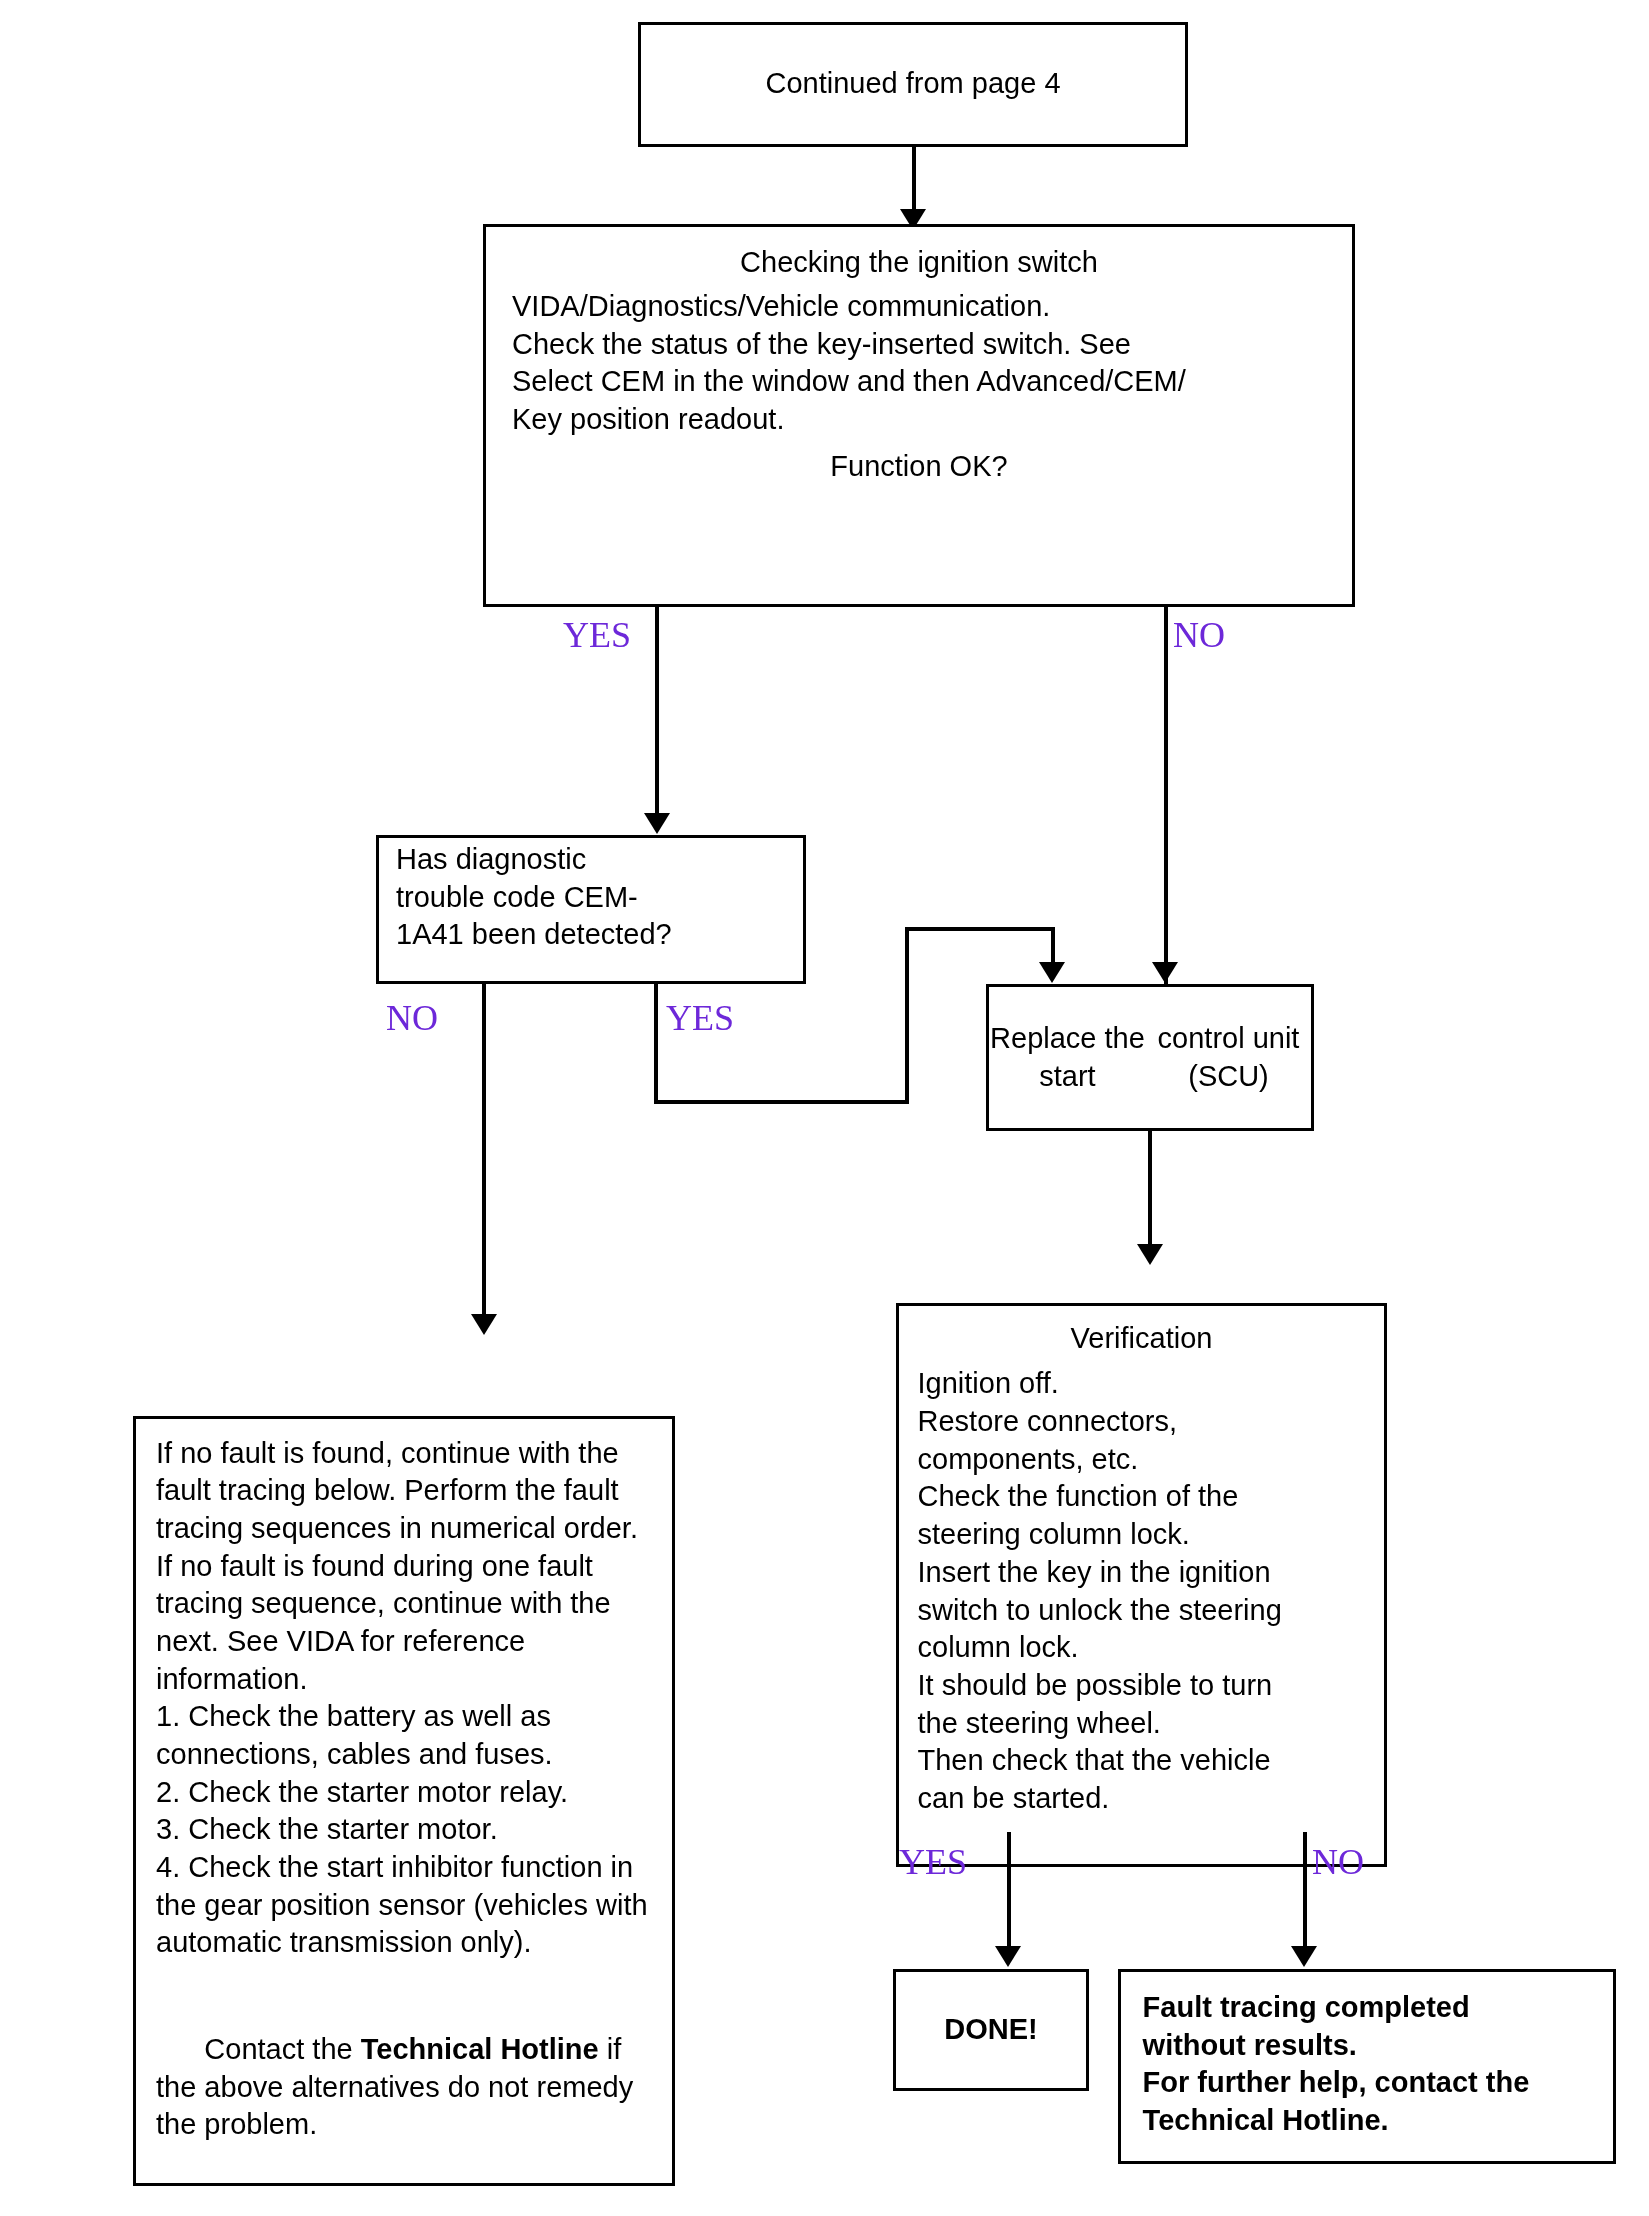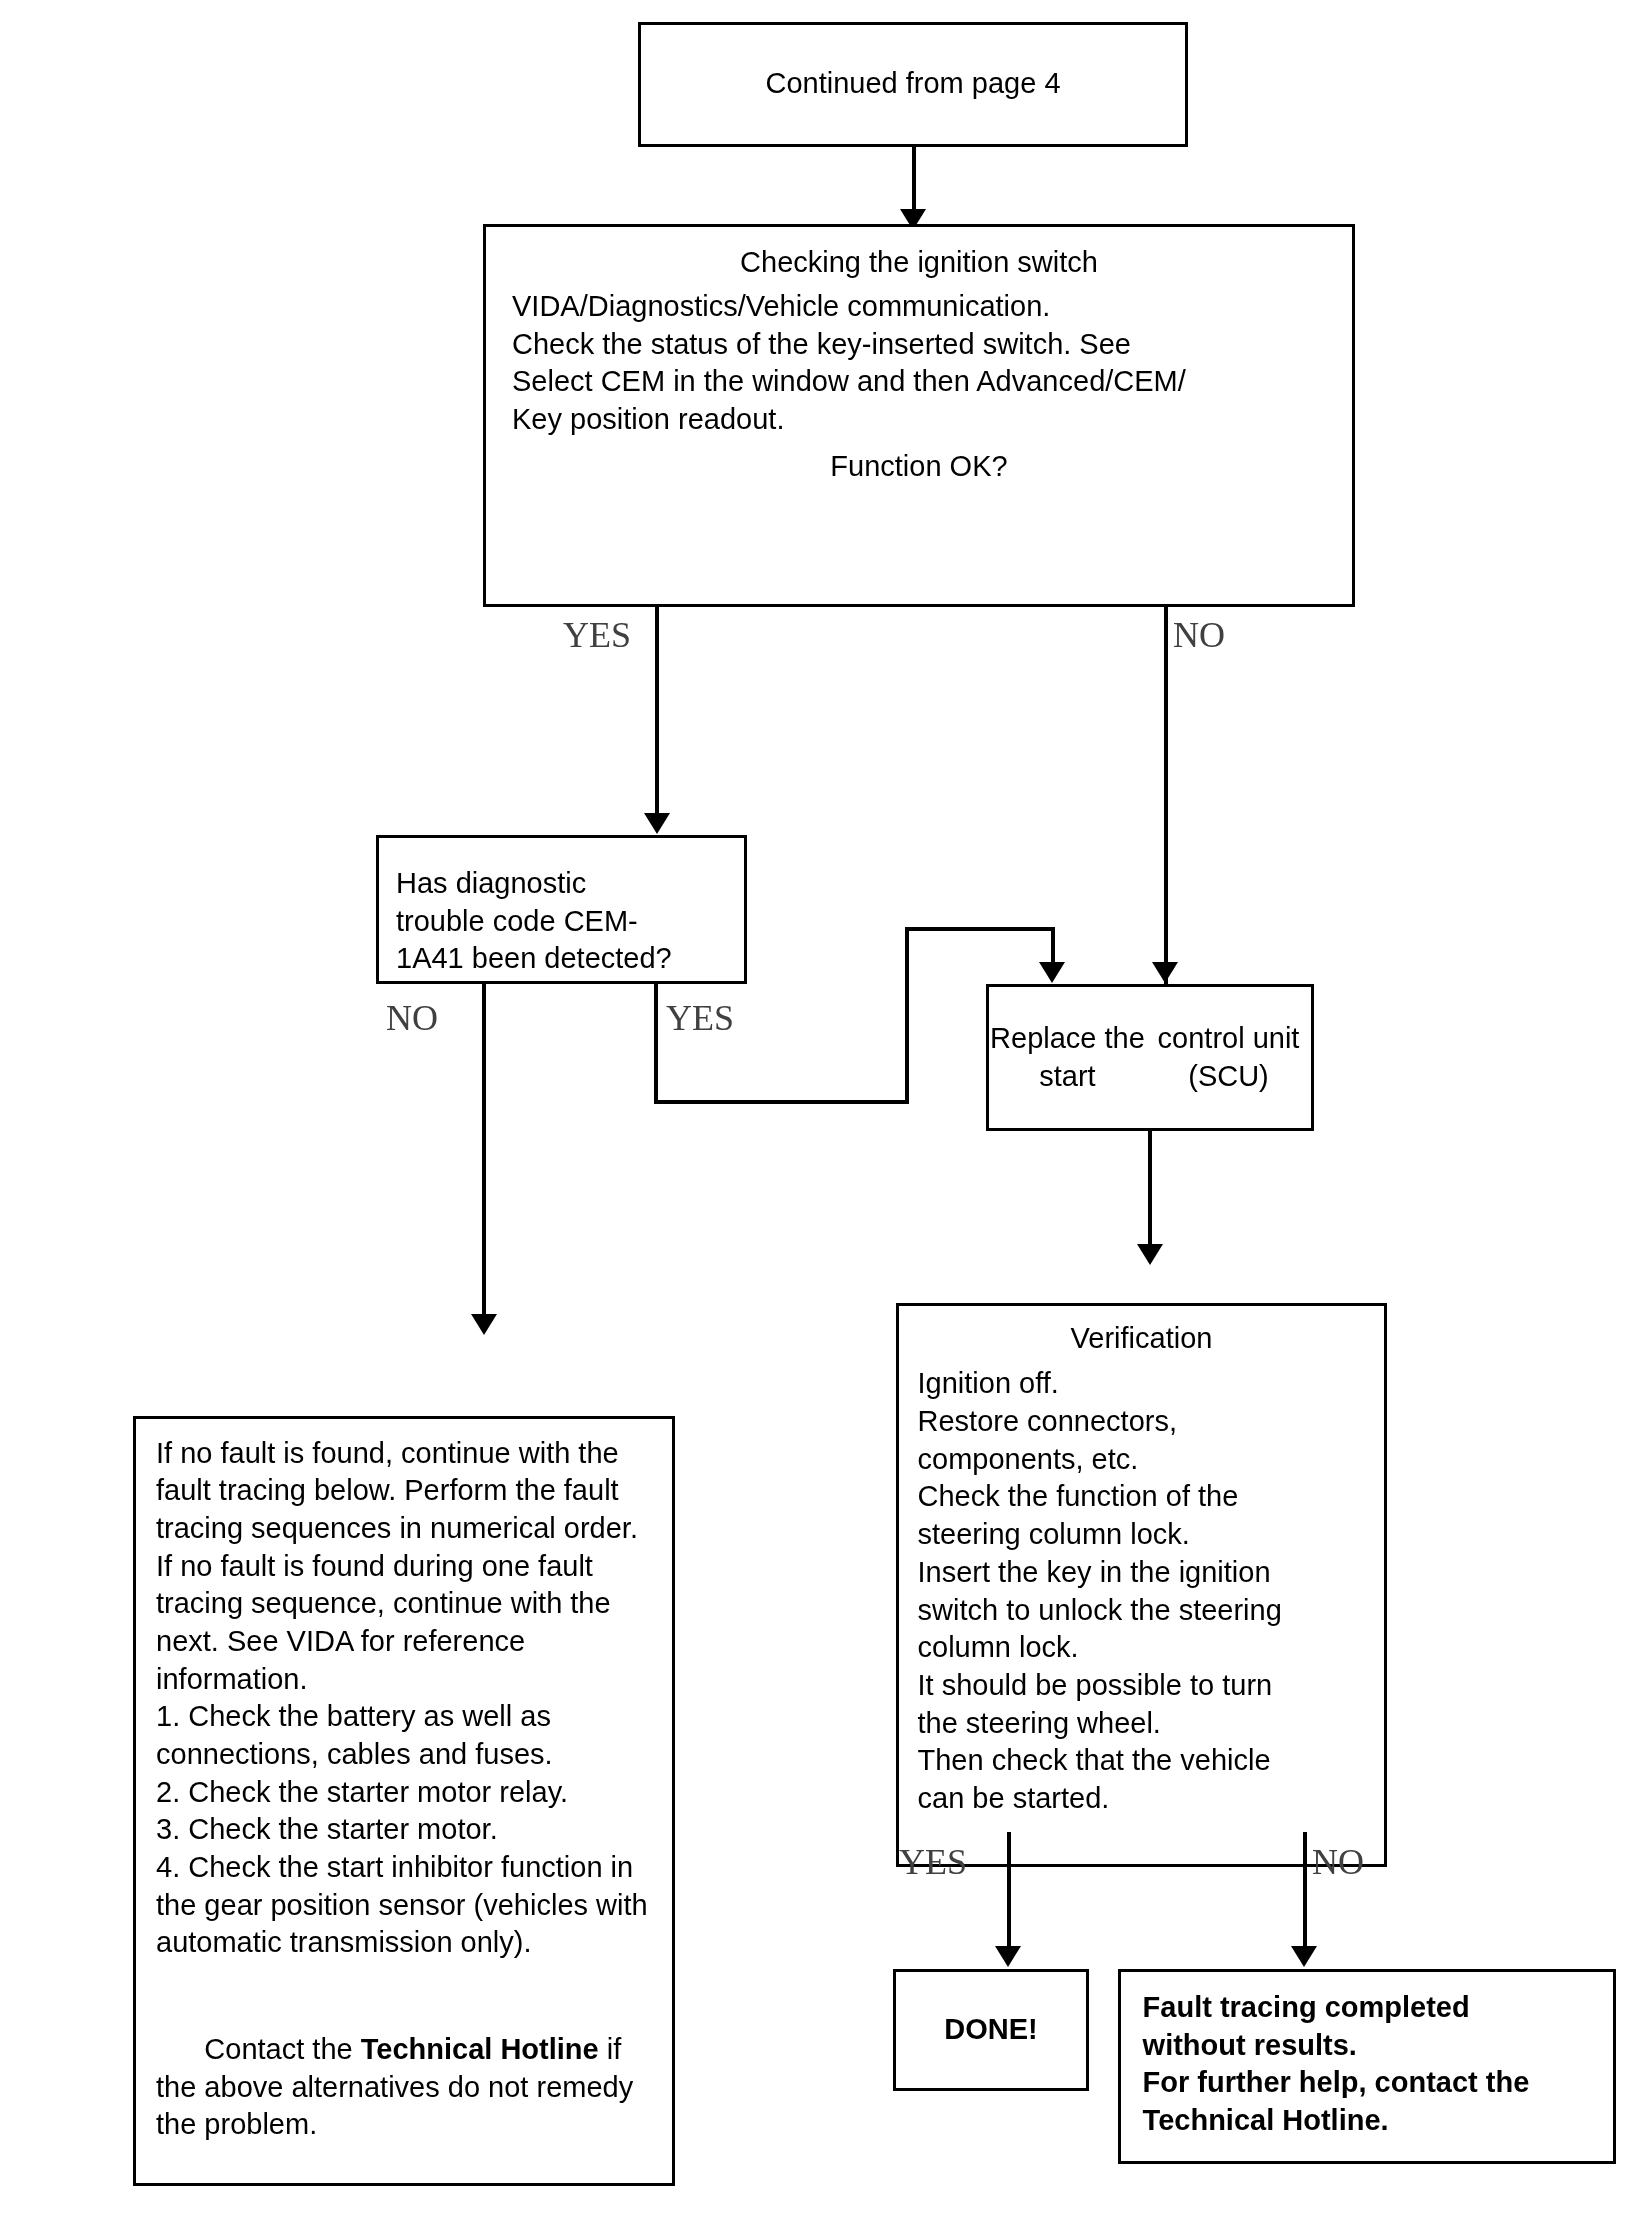--- a/index.html
+++ b/index.html
@@ -49,21 +49,21 @@
     width: 0;
     height: 0;
     border-left: 13px solid transparent;
     border-right: 13px solid transparent;
     border-top: 21.6px solid #000000;
   }
   .branch-label {
     position: absolute;
     font-family: "Liberation Serif", serif;
     font-size: 36px;
-    color: #404040;
+    color: #6d28d9;
     white-space: nowrap;
   }
 </style>
 </head>
 <body>
 
 <div id="page">
 
   <div class="box" style="left:638px; top:21.6px; width:550px; height:125px; display:flex; align-items:center; justify-content:center;">
     <div class="box-text center">Continued from page 4</div>
@@ -82,21 +82,21 @@
   </div>
 
   <div class="vline" style="left:655px; top:607px; height:215px;"></div>
   <div class="arrowhead" style="left:644px; top:813px;"></div>
   <div class="branch-label" style="left:563px; top:614px;">YES</div>
 
   <div class="vline" style="left:1164px; top:607px; height:377px;"></div>
   <div class="arrowhead" style="left:1152px; top:962px;"></div>
   <div class="branch-label" style="left:1173px; top:614px;">NO</div>
 
-  <div class="box" style="left:376px; top:835px; width:371px; height:149px; padding:27px 17px;">
+  <div class="box" style="left:376px; top:835px; width:430px; height:149px; padding:3px 17px;">
     <div class="box-text left">Has diagnostic</div>
     <div class="box-text left">trouble code CEM-</div>
     <div class="box-text left">1A41 been detected?</div>
   </div>
 
   <div class="vline" style="left:482px; top:984px; height:340px;"></div>
   <div class="arrowhead" style="left:471px; top:1314px;"></div>
   <div class="branch-label" style="left:386px; top:997px;">NO</div>
 
   <div class="vline" style="left:654px; top:984px; height:120px;"></div>

